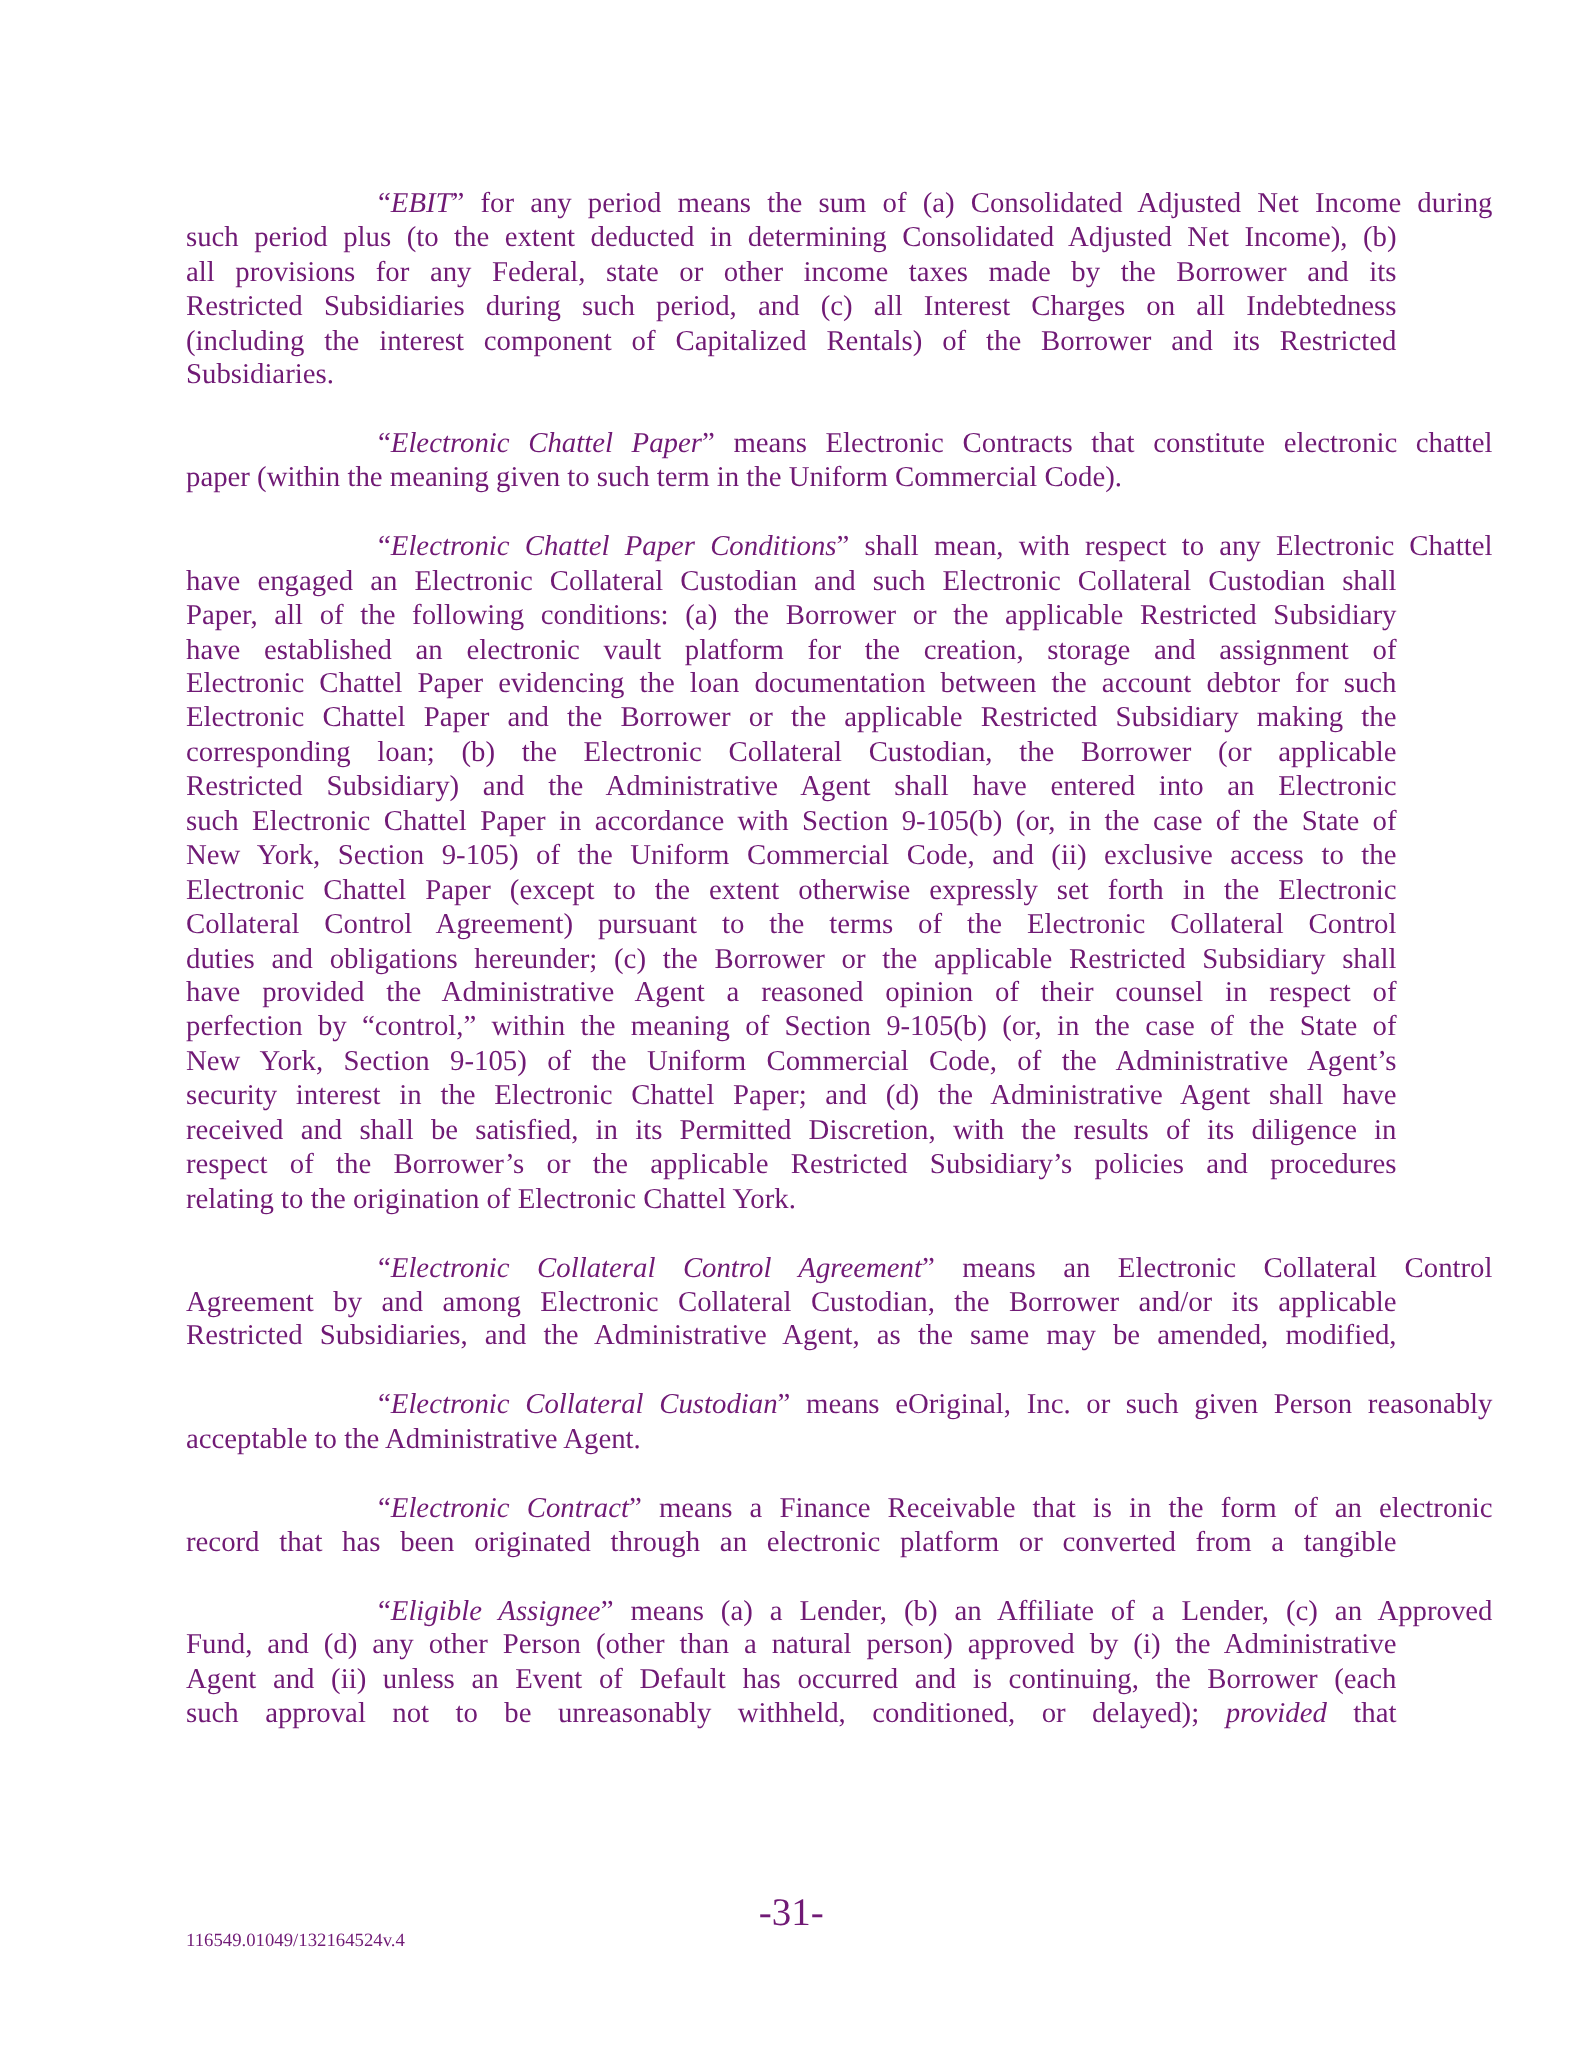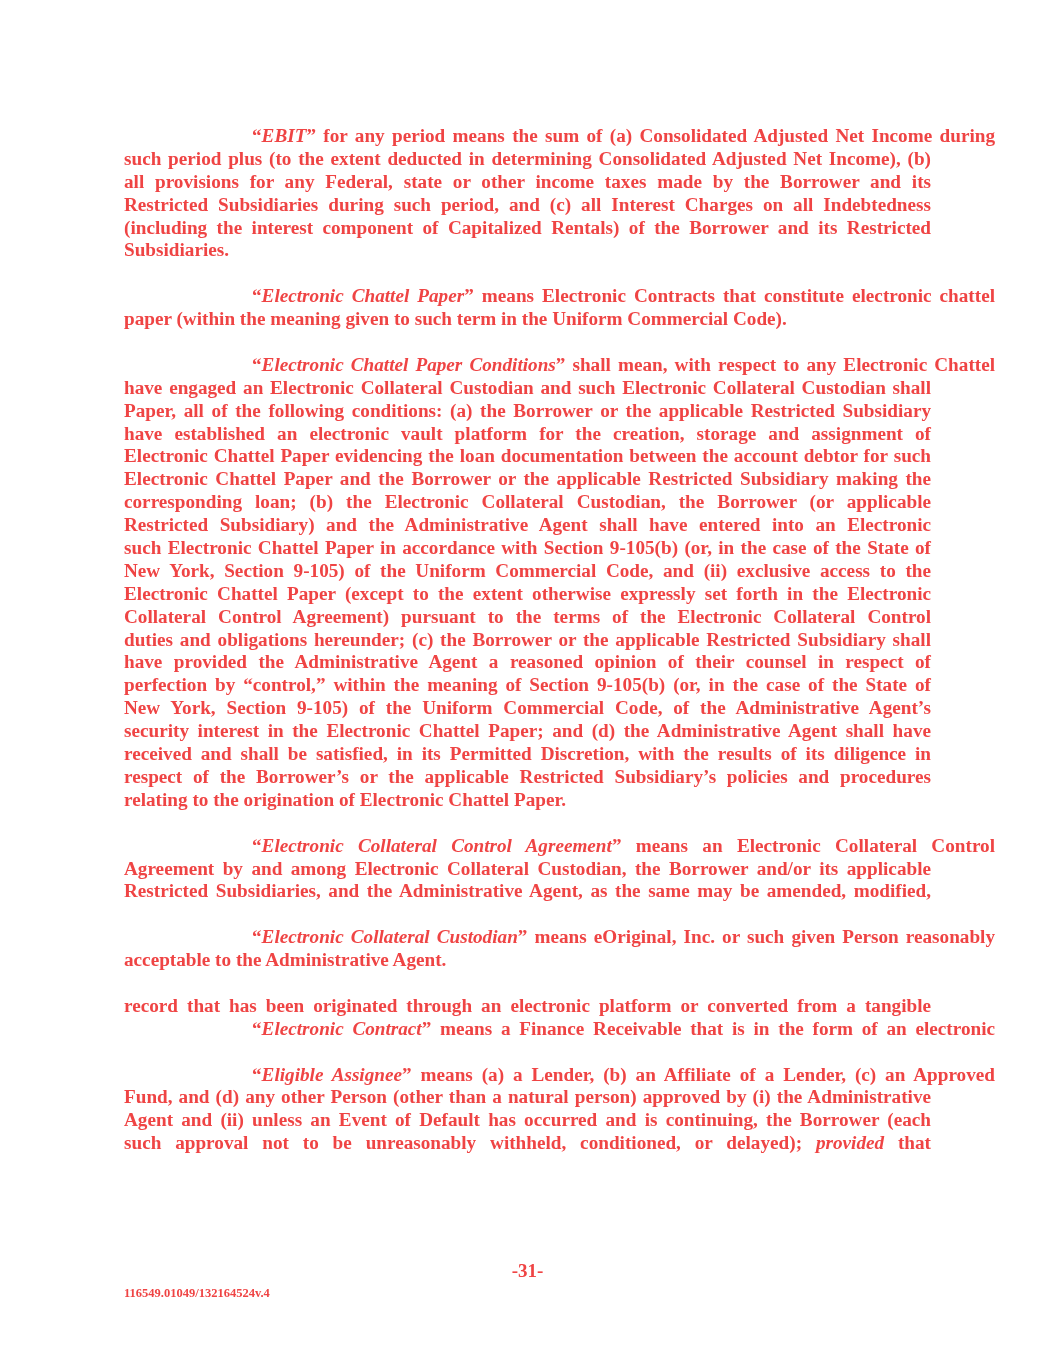--- a/index.html
+++ b/index.html
@@ -1,37 +1,36 @@
 <!DOCTYPE html>
 <html><head>
 <meta charset="utf-8">
 <style>
   html, body { margin: 0; padding: 0; background: #ffffff; }
   body { width: 1055px; height: 1365px; position: relative; overflow: hidden; }
   .page {
     position: absolute; left: 0; top: 0; width: 972px; height: 1365px;
-    background: #ffffff; color: #ef4444;
+    background: #ffffff; color: #701a75;
     font-family: "Liberation Serif", "DejaVu Serif", serif;
-    font-weight: bold;
   }
   .body-text {
     position: absolute; left: 124px; top: 125px; width: 807px;
     font-size: 19.2px; line-height: 22.9px;
   }
   .para { margin: 0 0 22.9px 0; }
   .line { display: block; text-align: justify; text-align-last: justify; white-space: nowrap; height: 22.9px; overflow: visible; }
   .line.last { text-align-last: left; }
   .line.first { text-indent: 64px; }
   .line span.wrap { display: inline-block; width: 100%; text-align: justify; text-align-last: justify; white-space: normal; }
   .line.last span.wrap { text-align-last: left; }
   .line.first span.wrap { text-indent: 64px; }
   em { font-style: italic; }
   .page-number {
     position: absolute; left: 0; width: 1055px; top: 1260px; text-align: center;
-    font-size: 19px;
+    font-size: 26px;
   }
   .doc-id {
     position: absolute; left: 124px; top: 1286px; font-size: 12.5px;
   }
 </style>
 </head>
 <body>
 
 <div class="page">
   <div class="body-text" id="body-text">
@@ -60,34 +59,34 @@
         <div class="line"><span class="wrap"><span>New York, Section 9-105) of the Uniform Commercial Code, and (ii) exclusive access to the</span></span></div>
         <div class="line"><span class="wrap"><span>Electronic Chattel Paper (except to the extent otherwise expressly set forth in the Electronic</span></span></div>
         <div class="line"><span class="wrap"><span>Collateral Control Agreement) pursuant to the terms of the Electronic Collateral Control</span></span></div>
         <div class="line"><span class="wrap"><span>duties and obligations hereunder; (c) the Borrower or the applicable Restricted Subsidiary shall</span></span></div>
         <div class="line"><span class="wrap"><span>have provided the Administrative Agent a reasoned opinion of their counsel in respect of</span></span></div>
         <div class="line"><span class="wrap"><span>perfection by “control,” within the meaning of Section 9-105(b) (or, in the case of the State of</span></span></div>
         <div class="line"><span class="wrap"><span>New York, Section 9-105) of the Uniform Commercial Code, of the Administrative Agent’s</span></span></div>
         <div class="line"><span class="wrap"><span>security interest in the Electronic Chattel Paper; and (d) the Administrative Agent shall have</span></span></div>
         <div class="line"><span class="wrap"><span>received and shall be satisfied, in its Permitted Discretion, with the results of its diligence in</span></span></div>
         <div class="line"><span class="wrap"><span>respect of the Borrower’s or the applicable Restricted Subsidiary’s policies and procedures</span></span></div>
-        <div class="line last"><span class="wrap"><span>relating to the origination of Electronic Chattel Paper.</span></span></div>
+        <div class="line last"><span class="wrap"><span>relating to the origination of Electronic Chattel York.</span></span></div>
       </div>
       <div class="para">
         <div class="line first"><span class="wrap"><span>“</span><em>Electronic Collateral Control Agreement</em><span>”</span><span> means an Electronic Collateral Control</span></span></div>
         <div class="line"><span class="wrap"><span>Agreement by and among Electronic Collateral Custodian, the Borrower and/or its applicable</span></span></div>
         <div class="line"><span class="wrap"><span>Restricted Subsidiaries, and the Administrative Agent, as the same may be amended, modified,</span></span></div>
       </div>
       <div class="para">
         <div class="line first"><span class="wrap"><span>“</span><em>Electronic Collateral Custodian</em><span>”</span><span> means eOriginal, Inc. or such given Person reasonably</span></span></div>
         <div class="line last"><span class="wrap"><span>acceptable to the Administrative Agent.</span></span></div>
       </div>
       <div class="para">
+        <div class="line first"><span class="wrap"><span>“</span><em>Electronic Contract</em><span>”</span><span> means a Finance Receivable that is in the form of an electronic</span></span></div>
         <div class="line"><span class="wrap"><span>record that has been originated through an electronic platform or converted from a tangible</span></span></div>
-        <div class="line first"><span class="wrap"><span>“</span><em>Electronic Contract</em><span>”</span><span> means a Finance Receivable that is in the form of an electronic</span></span></div>
       </div>
       <div class="para">
         <div class="line first"><span class="wrap"><span>“</span><em>Eligible Assignee</em><span>”</span><span> means (a) a Lender, (b) an Affiliate of a Lender, (c) an Approved</span></span></div>
         <div class="line"><span class="wrap"><span>Fund, and (d) any other Person (other than a natural person) approved by (i) the Administrative</span></span></div>
         <div class="line"><span class="wrap"><span>Agent and (ii) unless an Event of Default has occurred and is continuing, the Borrower (each</span></span></div>
         <div class="line"><span class="wrap"><span>such approval not to be unreasonably withheld, conditioned, or delayed); </span><em>provided</em><span> that</span></span></div>
       </div>
     </div>
   <div class="page-number">-31-</div>
   <div class="doc-id">116549.01049/132164524v.4</div>

